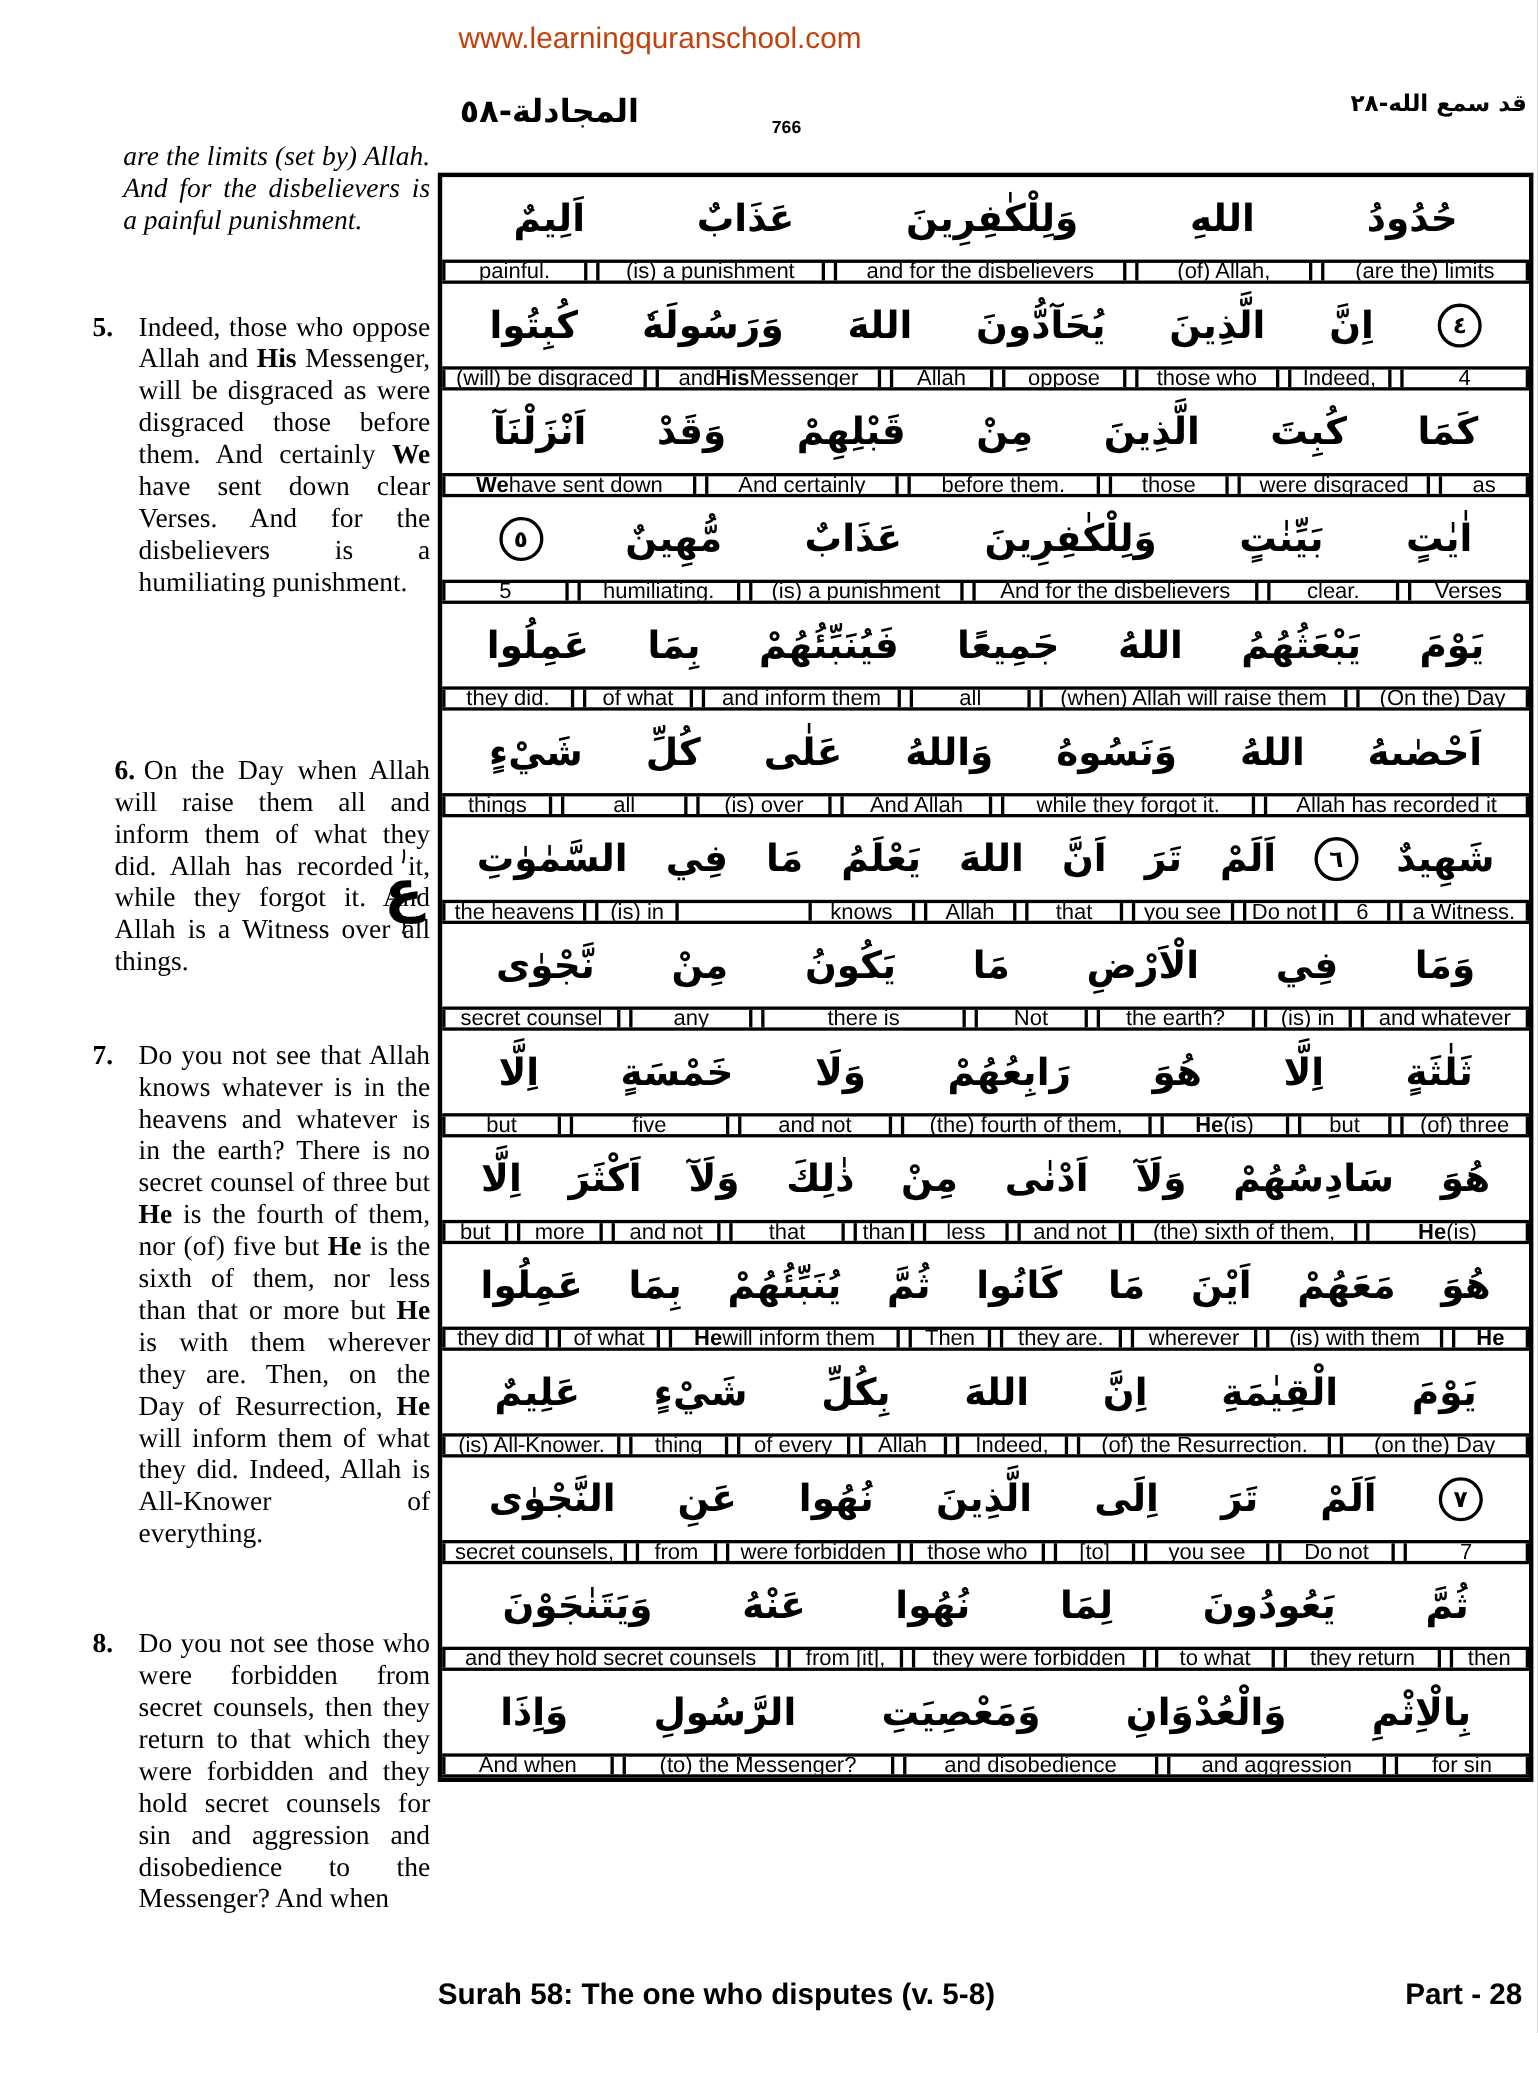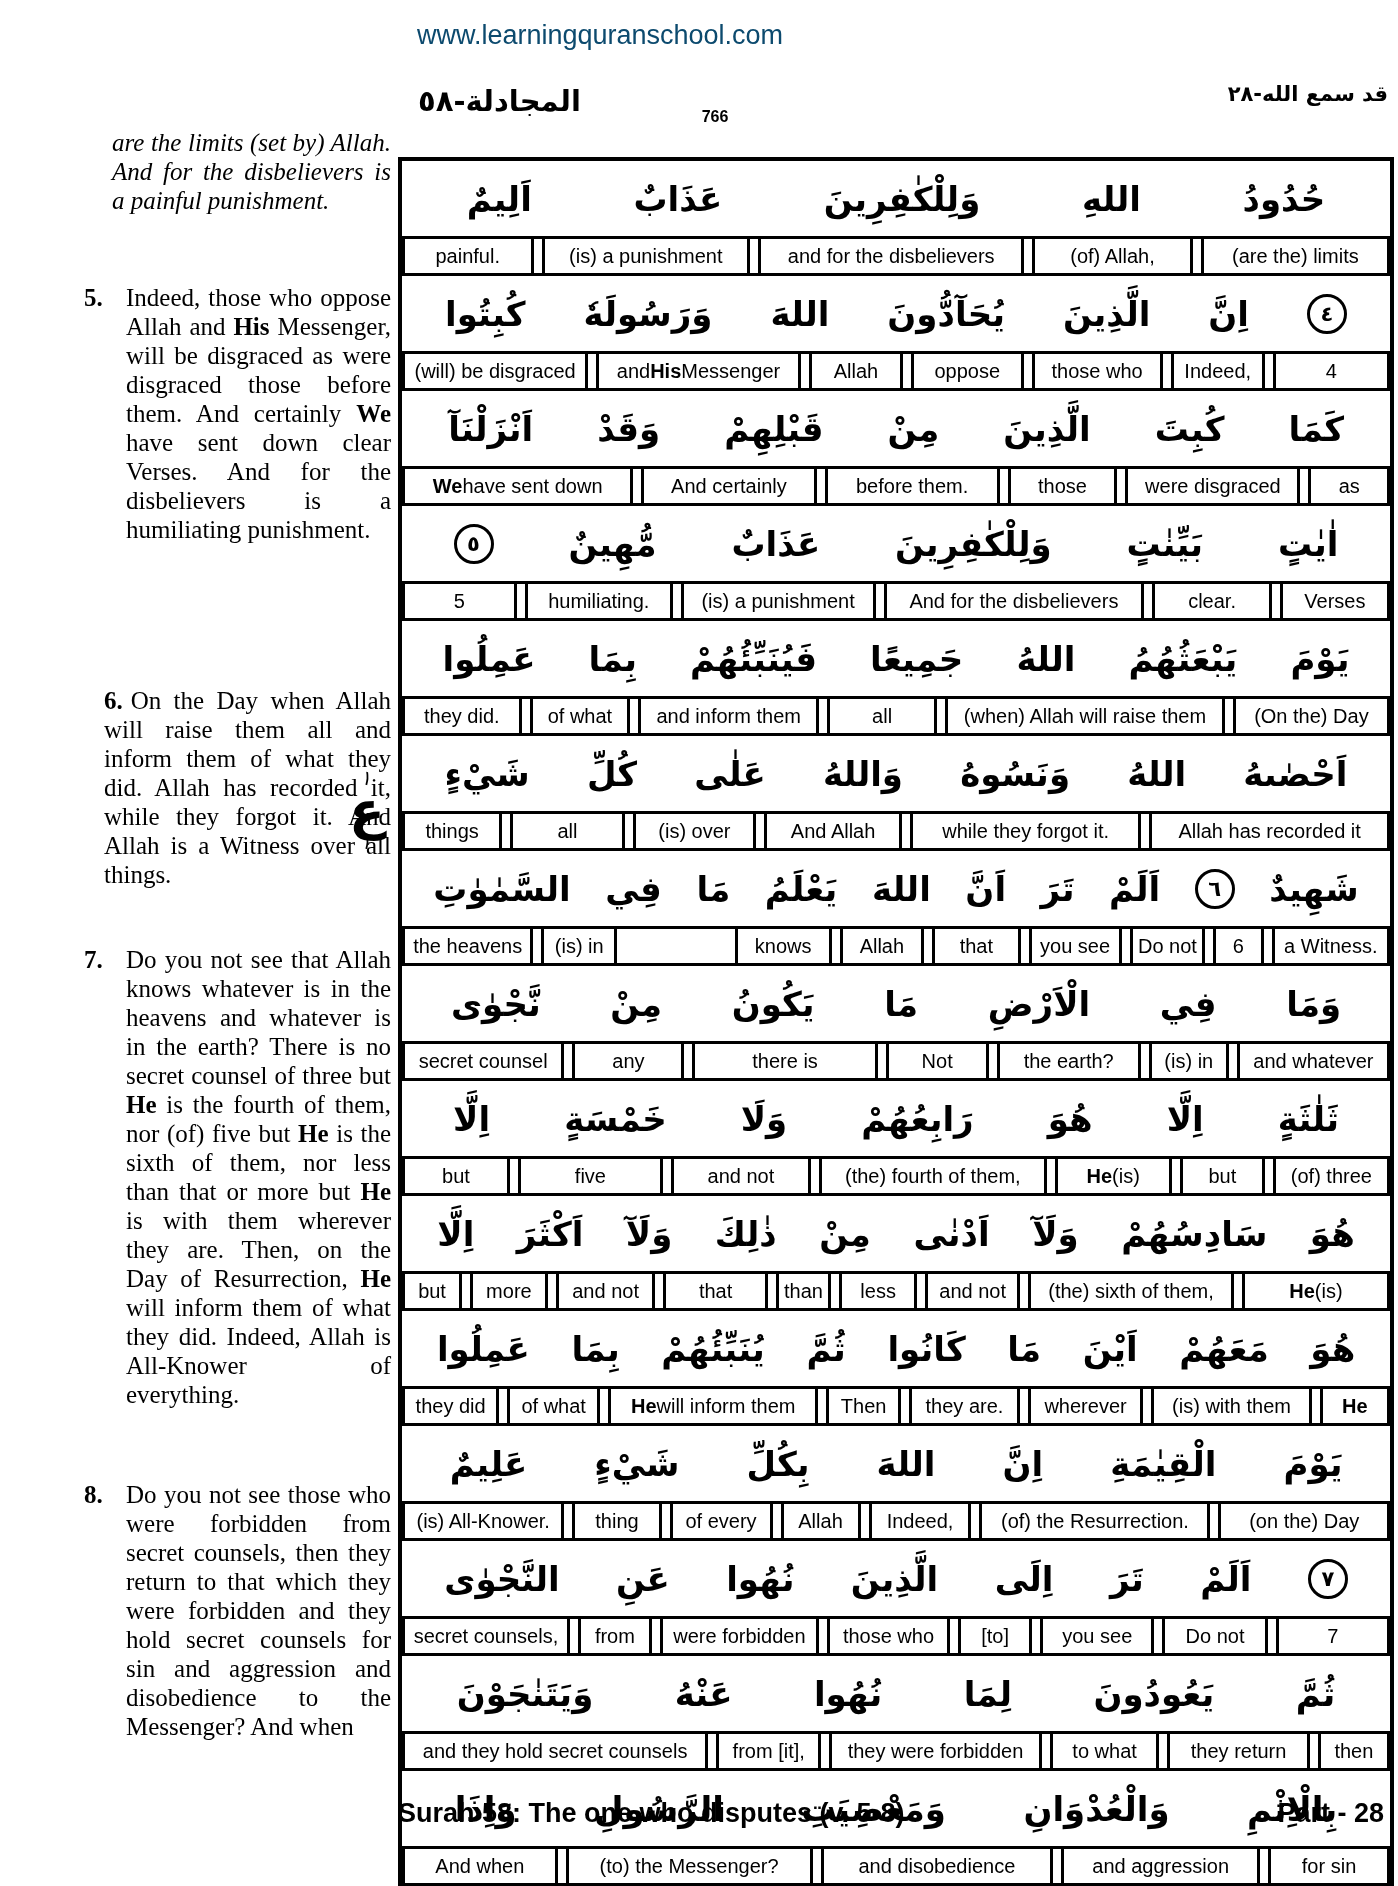--- a/index.html
+++ b/index.html
@@ -4,21 +4,21 @@
 <style>
   * { margin:0; padding:0; box-sizing:border-box; }
   html,body { background:#888; }
   .page {
     position:relative; width:1398px; height:1886px; margin:0 auto;
     background:#ffffff; color:#000; overflow:hidden;
     font-family:"Liberation Serif", serif;
   }
   .site-url {
     position:absolute; top:20px; left:300px; width:600px; text-align:center;
-    font-family:"Liberation Sans", sans-serif; font-size:27px; color:#0c4a6e;
+    font-family:"Liberation Sans", sans-serif; font-size:27px; color:#c2410c;
   }
   .hdr-ar { font-family:"DejaVu Sans", sans-serif; font-weight:bold; direction:rtl; }
   .hdr-left  { position:absolute; top:84px;  left:418px; font-size:29px; }
   .hdr-center{ position:absolute; top:108px;  left:660px; width:110px; text-align:center;
                font-family:"Liberation Sans", sans-serif; font-weight:bold; font-size:16px; }
   .hdr-right { position:absolute; top:82px;  right:10px; font-size:21px; }
 
   
   .para {
     position:absolute; left:84px; width:307px;
@@ -51,21 +51,21 @@
     padding:0 14px;
     font-family:"DejaVu Sans", sans-serif; font-weight:bold; font-size:34px;
     white-space:nowrap; overflow:hidden;
   }
   .verse-circle {
     display:flex; align-items:center; justify-content:center;
     width:40px; height:40px; border:3px solid #000; border-radius:50%;
     font-size:21px; flex:0 0 auto;
   }
   .cells-row {
-    display:flex; gap:8px; height:40px;
+    display:flex; gap:8px; height:22px;
     border-top:3px solid #000; border-bottom:3px solid #000;
   }
   .cell {
     flex-basis:0; min-width:max-content;
     border-left:3px solid #000; border-right:3px solid #000;
     display:flex; align-items:center; justify-content:center;
     font-family:"Liberation Sans", sans-serif; font-size:20px;
     white-space:nowrap; overflow:hidden; padding:0 5px;
   }
   .footer-left {

